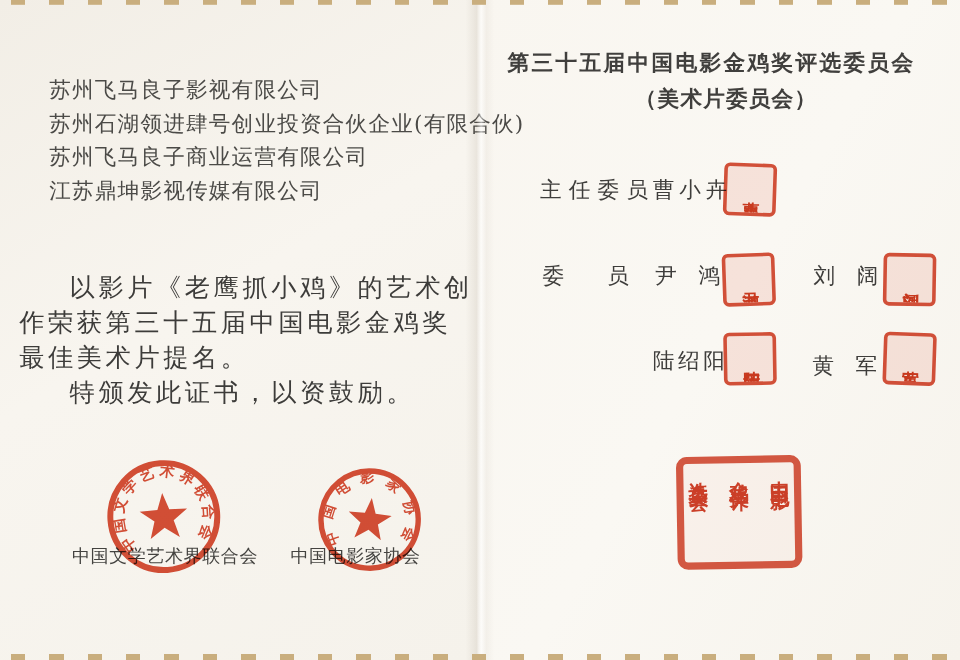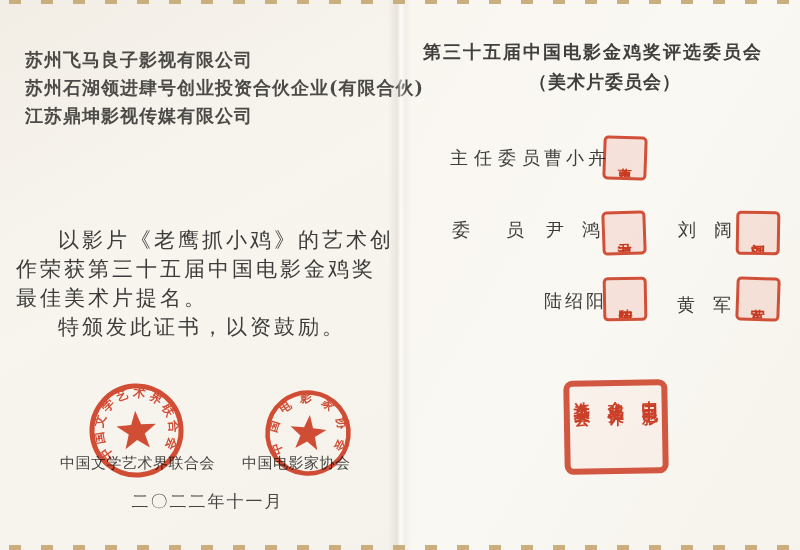--- a/index.html
+++ b/index.html
@@ -23,22 +23,22 @@
   }
   .dash-border{
     position:absolute;left:0;width:800px;z-index:6;
     background:repeating-linear-gradient(90deg,transparent 0px,transparent 9px,#c9ae7e 9px,#c9ae7e 21px,transparent 21px,transparent 32px);
   }
   .dash-top{top:0;height:4px;}
   .dash-bottom{bottom:0;height:5px;}
 
   
   .recipients{
-    position:absolute;left:25px;top:46px;margin:0;padding:0;list-style:none;
-    font-size:18px;font-weight:700;line-height:28px;letter-spacing:1px;color:#4b4a47;
+    position:absolute;left:25px;top:46px;margin:16px;padding:0;list-style:none;
+    font-size:18px;font-weight:400;line-height:28px;letter-spacing:1px;color:#4b4a47;
   }
   .body-text{
     position:absolute;left:16px;top:226px;width:380px;
     font-size:21px;line-height:29px;letter-spacing:3px;color:#3d3c3a;font-family:Liberation Serif, serif;
   }
   .body-text p{margin:0;text-indent:2em;}
   .issuer{position:absolute;top:454px;font-size:15px;letter-spacing:0.5px;color:#444340;z-index:2;}
   .issuer-1{left:60px;}
   .issuer-2{left:242px;}
   .issue-date{
@@ -106,31 +106,31 @@
 
   <div class="page page-left"></div>
   <div class="page page-right"></div>
   <div class="fold"></div>
   <div class="dash-border dash-top"></div>
   <div class="dash-border dash-bottom"></div>
 
   <ul class="recipients">
     <li>苏州飞马良子影视有限公司</li>
     <li>苏州石湖领进肆号创业投资合伙企业(有限合伙)</li>
+    <li>苏州飞马良子商业运营有限公司</li>
     <li>江苏鼎坤影视传媒有限公司</li>
   </ul>
 
   <div class="body-text">
     <p>以影片《老鹰抓小鸡》的艺术创作荣获第三十五届中国电影金鸡奖最佳美术片提名。</p>
     <p>特颁发此证书，以资鼓励。</p>
   </div>
 
   <span class="issuer issuer-1">中国文学艺术界联合会</span>
   <span class="issuer issuer-2">中国电影家协会</span>
-  <div class="issue-date">二〇二二年十一月</div>
 
   <svg class="round-seal round-seal-1" viewBox="0 0 100 100">
     <defs>
         <path id="arc1" d="M 26,74 A 34,34 0 1 1 74,74" fill="none"></path>
       </defs>
     <circle cx="50" cy="50" r="45" fill="none" stroke="#d5432a" stroke-width="5"></circle>
     <polygon fill="#d5432a" points="50,30 55,44.1 70,44.5 58.1,53.6 62.3,68 50,59.5 37.7,68 41.9,53.6 30,44.5 45,44.1"></polygon>
     <text class="arc-10" fill="#d5432a"><textPath href="#arc1">中国文学艺术界联合会</textPath></text>
   </svg>
 

